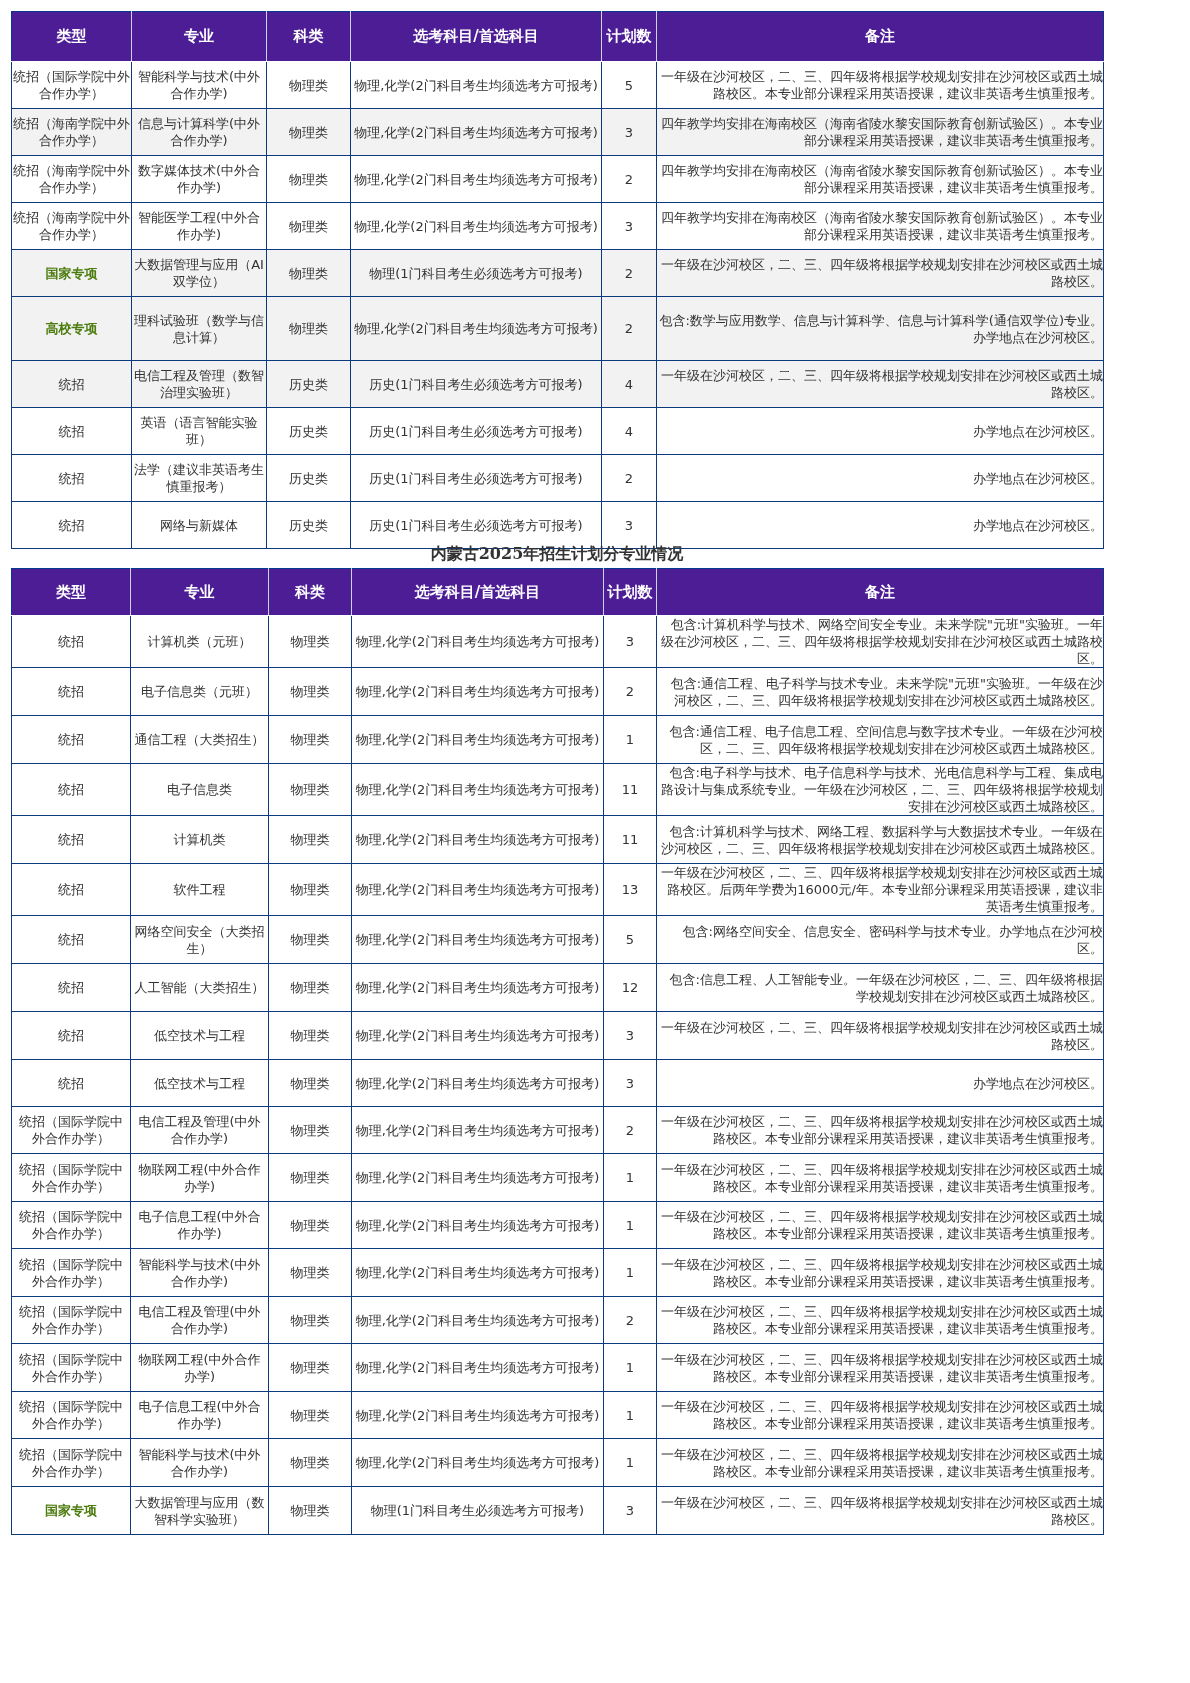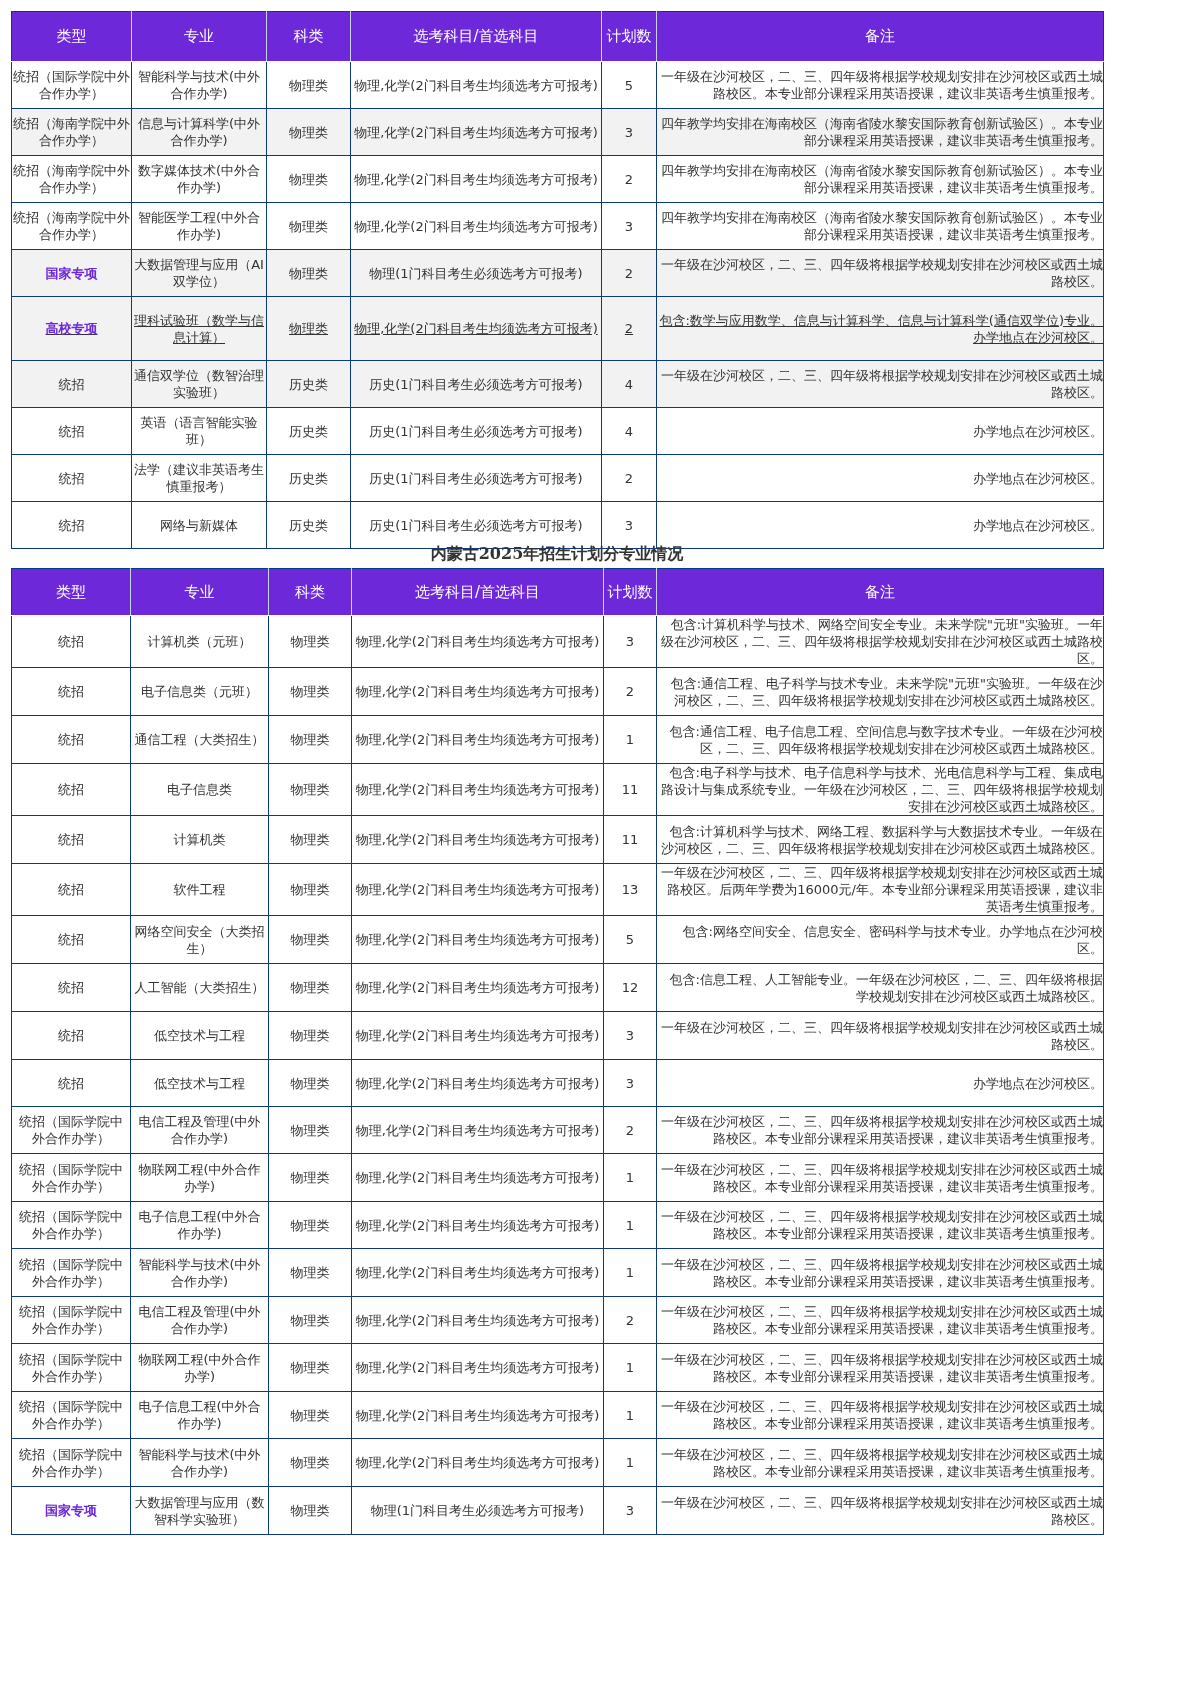--- a/index.html
+++ b/index.html
@@ -1,22 +1,22 @@
 <!DOCTYPE html>
 <html><head>
 <meta charset="utf-8">
 <style>
   html, body { margin: 0; padding: 0; background: #ffffff; }
   body { width: 1190px; height: 1683px; position: relative; font-family: "DejaVu Sans", "Liberation Sans", sans-serif; color: #333333; }
   .tbl { position: absolute; left: 11px; border-collapse: collapse; table-layout: fixed; }
   .tbl th, .tbl td { border: 1px solid #0d3a7e; text-align: center; vertical-align: middle; padding: 0 1px; font-size: 13px; line-height: 17px; word-break: break-all; overflow: hidden; }
-  .tbl th { background: #6d28d9; color: #ffffff; font-weight: normal; font-size: 15px; border-color: #ffffff #c9d4e6 #ffffff #c9d4e6; border-top-color: #06398e; }
+  .tbl th { background: #4c1d95; color: #ffffff; font-weight: bold; font-size: 15px; border-color: #ffffff #c9d4e6 #ffffff #c9d4e6; border-top-color: #06398e; }
   .tbl th:first-child { border-left-color: #06398e; }
   .tbl th:last-child { border-right-color: #06398e; }
-  .tbl td.bold { font-weight: bold; color: #6d28d9; }
+  .tbl td.bold { font-weight: bold; color: #4d7c0f; }
   .tbl tr.gray td { background: #f2f2f2; }
   .tbl td.note { padding: 0 0 0 1px; text-align: right; }
   #t1 { top: 11px; width: 1092px; }
   #t2 { top: 568px; width: 1092px; }
   .title { position: absolute; left: 0; width: 1114px; top: 544px; text-align: center; font-family: "DejaVu Serif", "Liberation Serif", serif; font-weight: bold; font-size: 16px; color: #333; }
 </style>
 </head>
 <body>
 
 <table id="t1" class="tbl">
@@ -72,31 +72,31 @@
         <td class="note">四年教学均安排在海南校区（海南省陵水黎安国际教育创新试验区）。本专业部分课程采用英语授课，建议非英语考生慎重报考。</td>
       </tr>
       <tr class="gray" style="height: 47px;">
         <td class="bold">国家专项</td>
         <td>大数据管理与应用（AI双学位）</td>
         <td>物理类</td>
         <td>物理(1门科目考生必须选考方可报考)</td>
         <td>2</td>
         <td class="note">一年级在沙河校区，二、三、四年级将根据学校规划安排在沙河校区或西土城路校区。</td>
       </tr>
-      <tr class="gray" style="height: 64px; text-decoration: underline;">
+      <tr class="gray" style="height: 64px;">
         <td class="bold">高校专项</td>
         <td>理科试验班（数学与信息计算）</td>
         <td>物理类</td>
         <td>物理,化学(2门科目考生均须选考方可报考)</td>
         <td>2</td>
         <td class="note">包含:数学与应用数学、信息与计算科学、信息与计算科学(通信双学位)专业。办学地点在沙河校区。</td>
       </tr>
       <tr class="gray" style="height: 47px;">
         <td>统招</td>
-        <td>通信双学位（数智治理实验班）</td>
+        <td>电信工程及管理（数智治理实验班）</td>
         <td>历史类</td>
         <td>历史(1门科目考生必须选考方可报考)</td>
         <td>4</td>
         <td class="note">一年级在沙河校区，二、三、四年级将根据学校规划安排在沙河校区或西土城路校区。</td>
       </tr>
       <tr style="height: 47px;">
         <td>统招</td>
         <td>英语（语言智能实验班）</td>
         <td>历史类</td>
         <td>历史(1门科目考生必须选考方可报考)</td>

